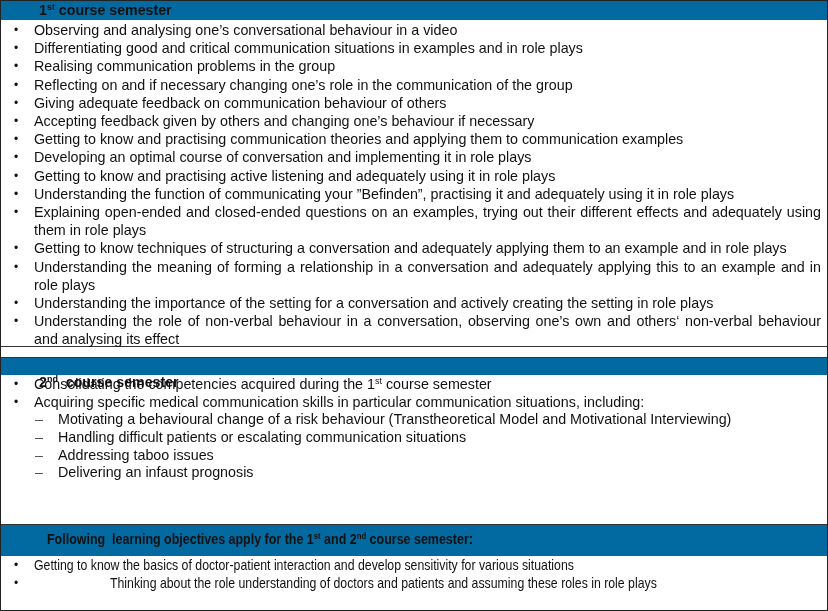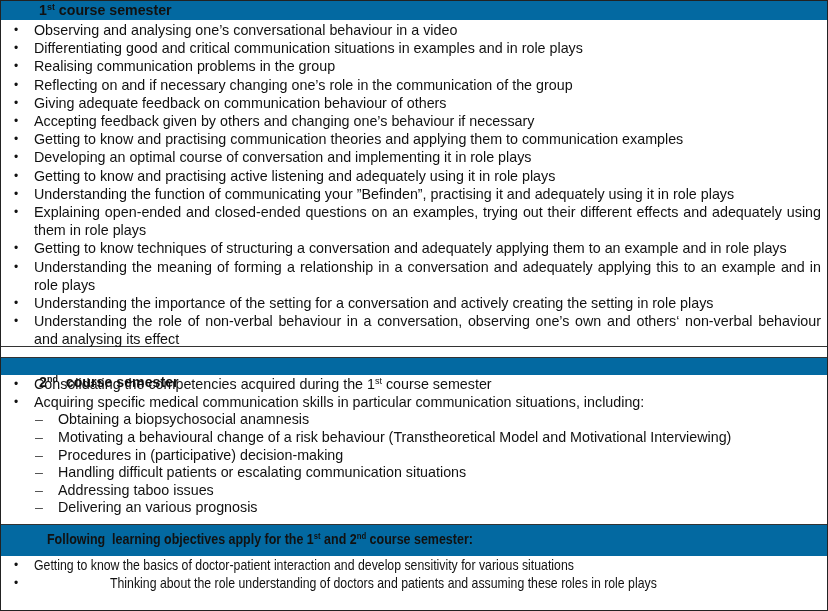--- a/index.html
+++ b/index.html
@@ -111,26 +111,26 @@
       <li>
           <span class="bul">•</span>
           <span class="txt" style="text-align:left"><span>Consolidating the competencies acquired during the 1</span><sup class="s">st</sup><span> course semester</span></span>
         </li>
       <li>
           <span class="bul">•</span>
           <span class="txt" style="text-align:left">Acquiring specific medical communication skills in particular communication situations, including:</span>
         </li>
     </ul>
     <ul class="sub" id="sublist2">
-        <li><span class="dash">–</span><span>Obtaining a biopsychosocial anamnesis</span></li>
+        <li><span class="dash">–</span></li>
         <li><span class="dash">–</span><span>Motivating a behavioural change of a risk behaviour (Transtheoretical Model and Motivational Interviewing)</span></li>
-        <li><span class="dash">–</span><span>Procedures in (participative) decision-making</span></li>
+        <li><span class="dash">–</span></li>
         <li><span class="dash">–</span><span>Handling difficult patients or escalating communication situations</span></li>
         <li><span class="dash">–</span><span>Addressing taboo issues</span></li>
-        <li><span class="dash">–</span><span>Delivering an various prognosis</span></li>
+        <li><span class="dash">–</span><span>Delivering an infaust prognosis</span></li>
       </ul>
   </div>
 
   <div class="sec hdr hdr3"><span class="inner"><span style="white-space:pre">Following  learning objectives apply for the 1</span><sup>st</sup><span style="white-space:pre"> and 2</span><sup>nd</sup><span style="white-space:pre"> course semester:</span></span></div>
 
   <div class="sec body3">
     <ul class="items" id="list3">
         <li>
           <span class="bul">•</span>
           <span class="txt" style="text-align: left;"><span class="narrow">Getting to know the basics of doctor-patient interaction and develop sensitivity for various situations</span></span>

